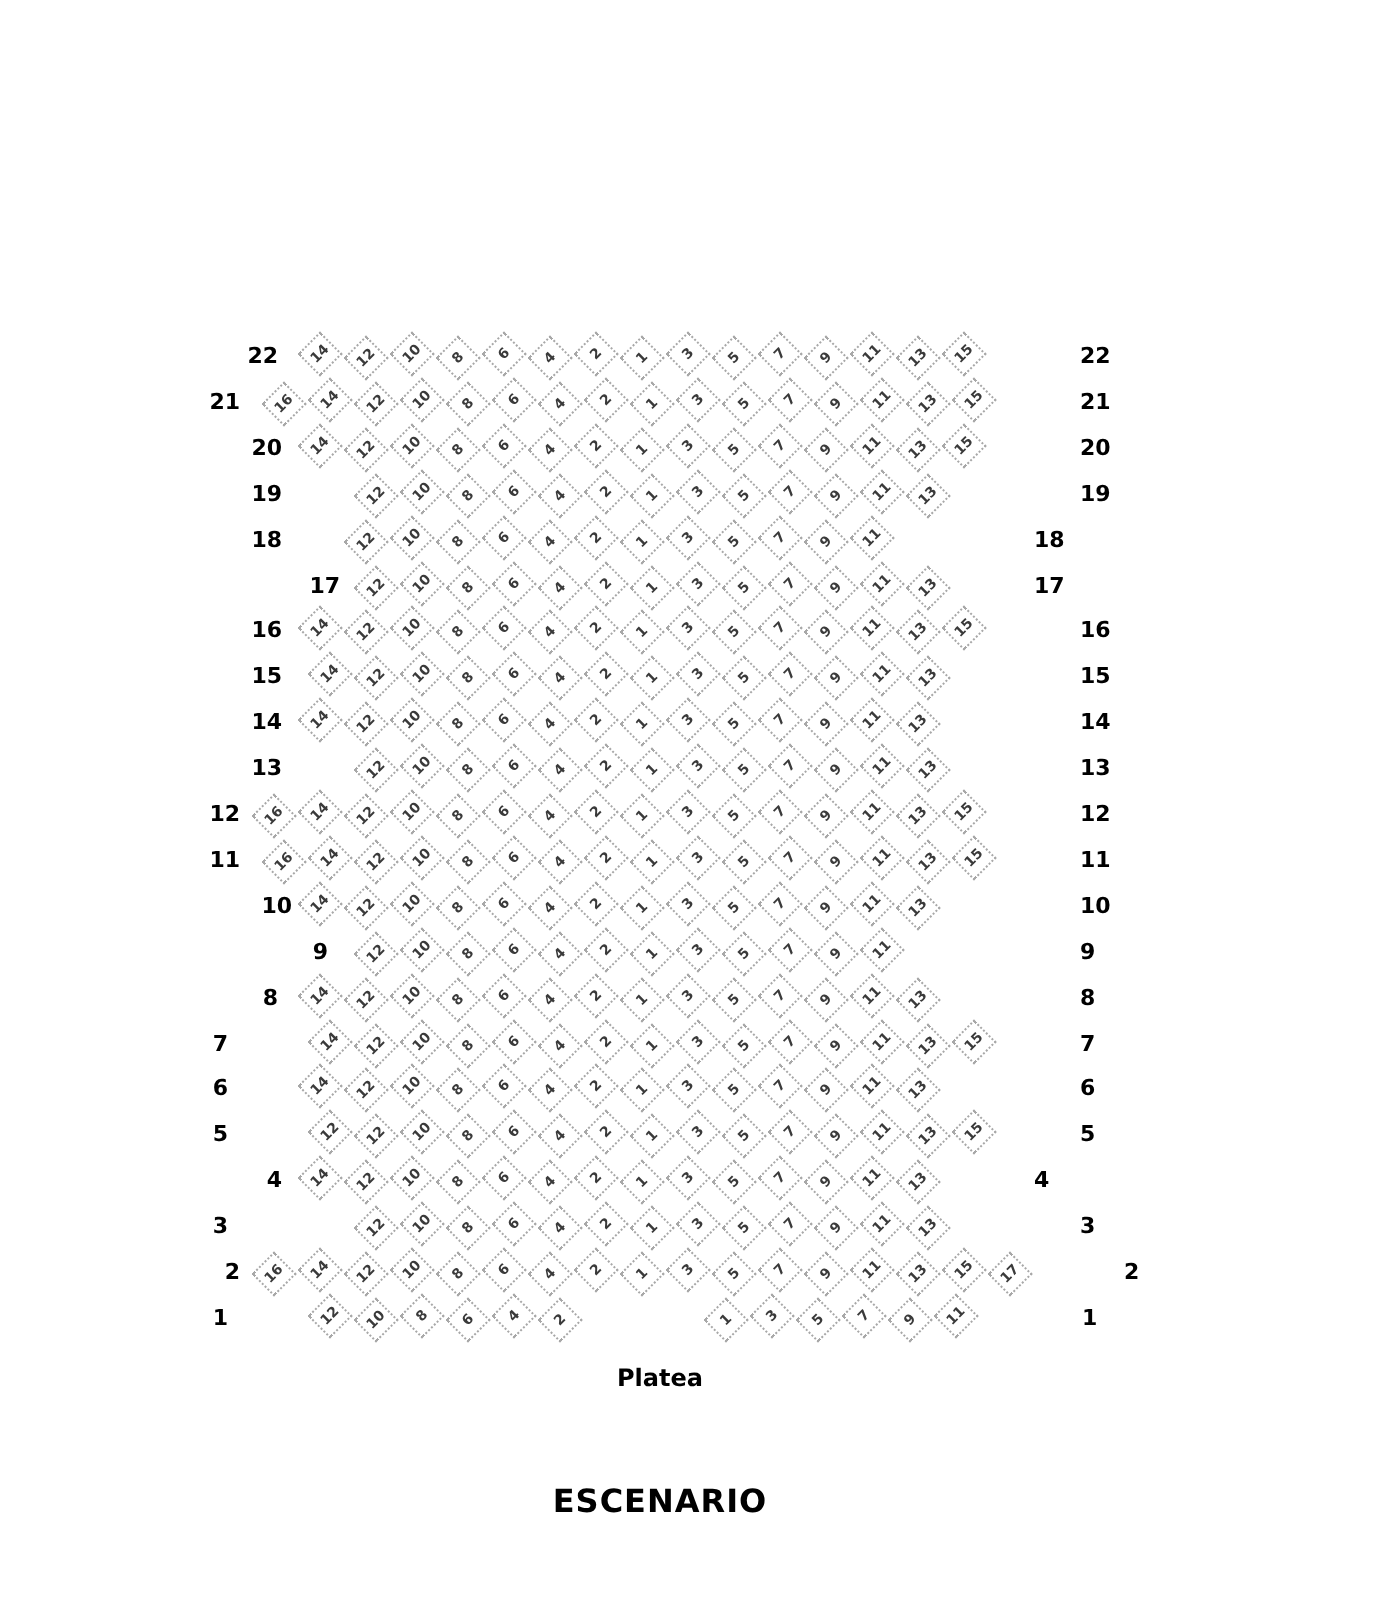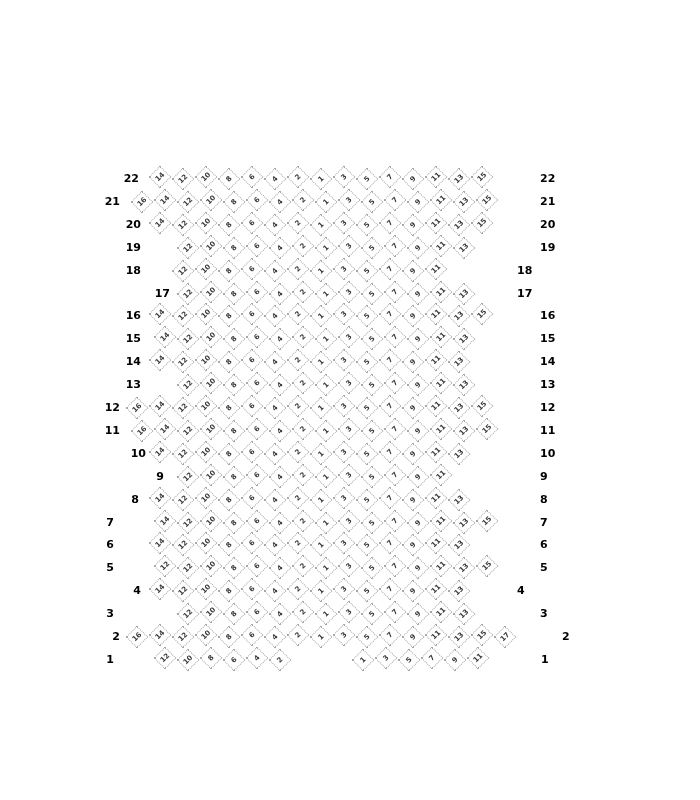--- a/index.html
+++ b/index.html
@@ -1012,13 +1012,15 @@
       <div class="seat" style="left: 423.8px; top: 649.9px; border-color: rgb(168, 168, 168);">
         <span style="color: rgb(58, 58, 58);">7</span>
       </div>
       <div class="seat" style="left: 446.8px; top: 651.9px; border-color: rgb(168, 168, 168);">
         <span style="color: rgb(58, 58, 58);">9</span>
       </div>
       <div class="seat" style="left: 469.8px; top: 649.9px; border-color: rgb(168, 168, 168);">
         <span style="color: rgb(58, 58, 58);">11</span>
       </div>
     </div>
+  <div class="section-label">Platea</div>
+  <div class="stage-label">ESCENARIO</div>
 </div>
 
 </body></html>

